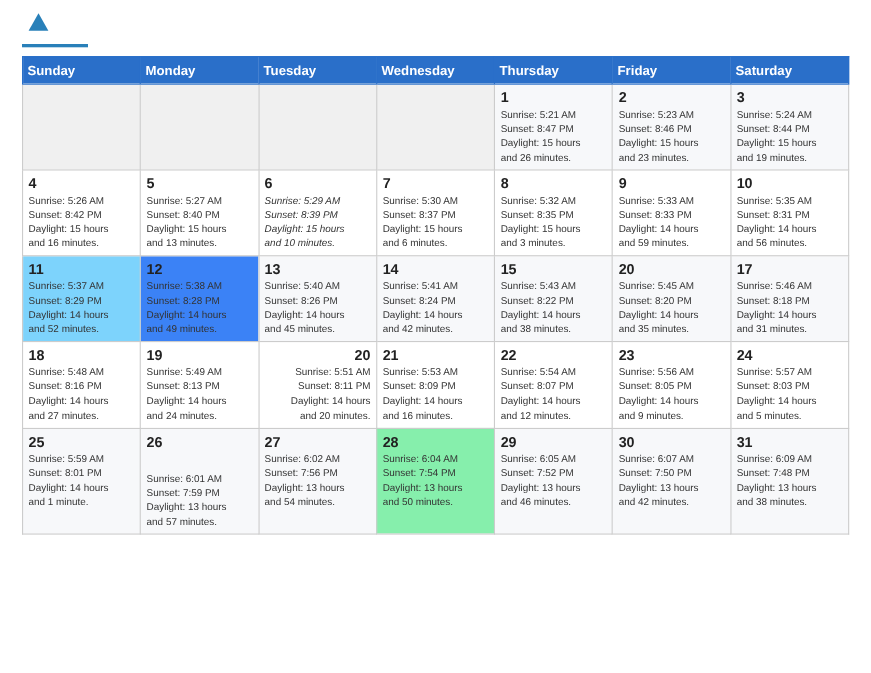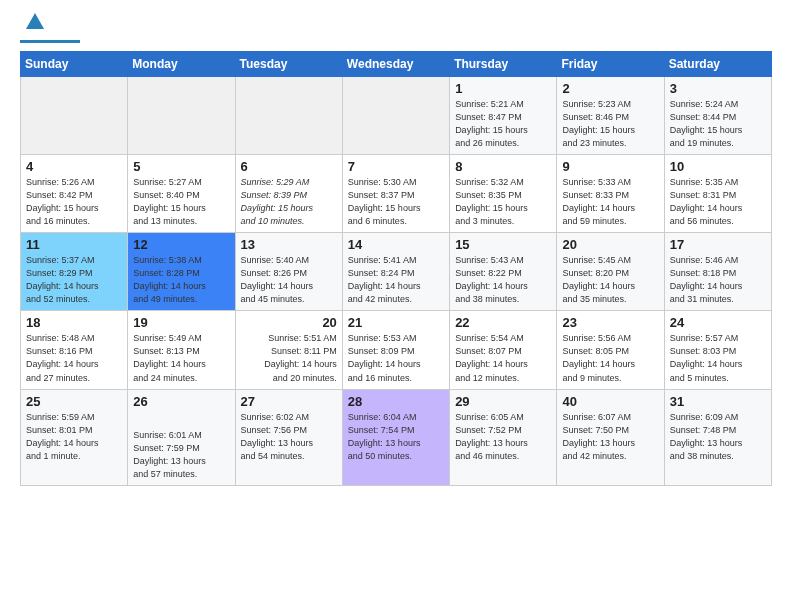--- a/index.html
+++ b/index.html
@@ -331,36 +331,36 @@
 Daylight: 13 hours
 and 57 minutes.</div>
           </td>
           <td style="background: rgb(247, 248, 250);">
             <span class="day-num">27</span>
             <div class="day-info" style="white-space: pre-line;">Sunrise: 6:02 AM
 Sunset: 7:56 PM
 Daylight: 13 hours
 and 54 minutes.</div>
           </td>
-          <td style="background: #c4b5fd; margin-left: 32px;">
+          <td style="background: #86efac; margin-left: 32px;">
             <span class="day-num">28</span>
             <div class="day-info" style="white-space: pre-line;">Sunrise: 6:04 AM
 Sunset: 7:54 PM
 Daylight: 13 hours
 and 50 minutes.</div>
           </td>
           <td style="background: rgb(247, 248, 250);">
             <span class="day-num">29</span>
             <div class="day-info" style="white-space: pre-line;">Sunrise: 6:05 AM
 Sunset: 7:52 PM
 Daylight: 13 hours
 and 46 minutes.</div>
           </td>
           <td style="background: rgb(247, 248, 250);">
-            <span class="day-num">40</span>
+            <span class="day-num">30</span>
             <div class="day-info" style="white-space: pre-line;">Sunrise: 6:07 AM
 Sunset: 7:50 PM
 Daylight: 13 hours
 and 42 minutes.</div>
           </td>
           <td style="background: rgb(247, 248, 250);">
             <span class="day-num">31</span>
             <div class="day-info" style="white-space: pre-line;">Sunrise: 6:09 AM
 Sunset: 7:48 PM
 Daylight: 13 hours

